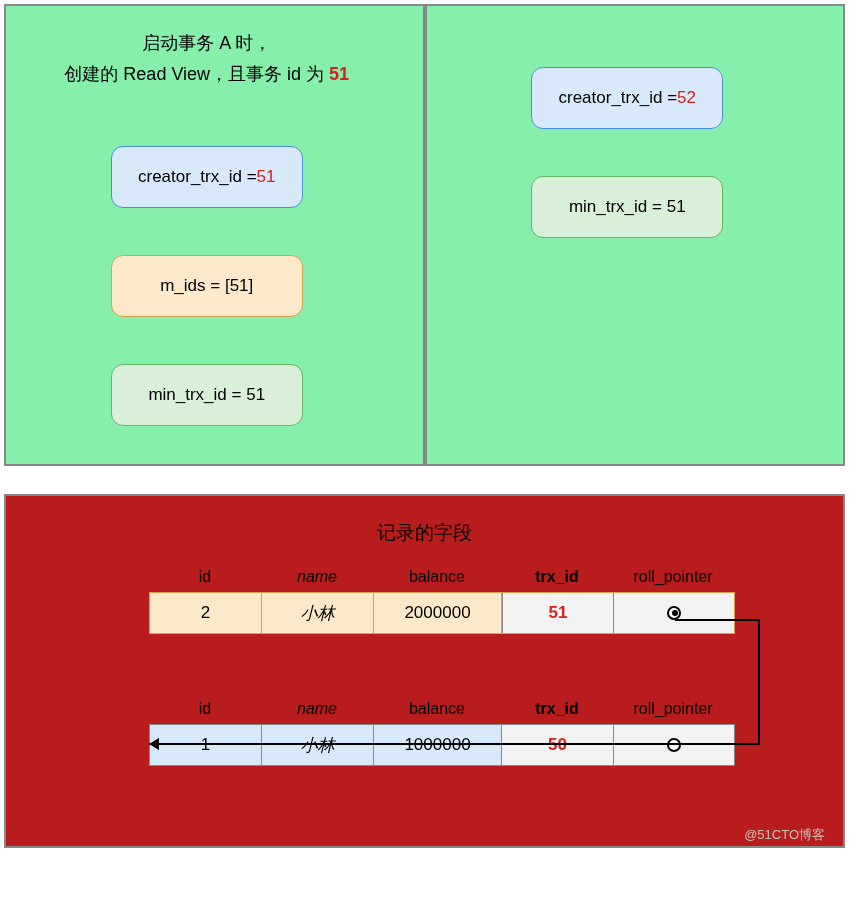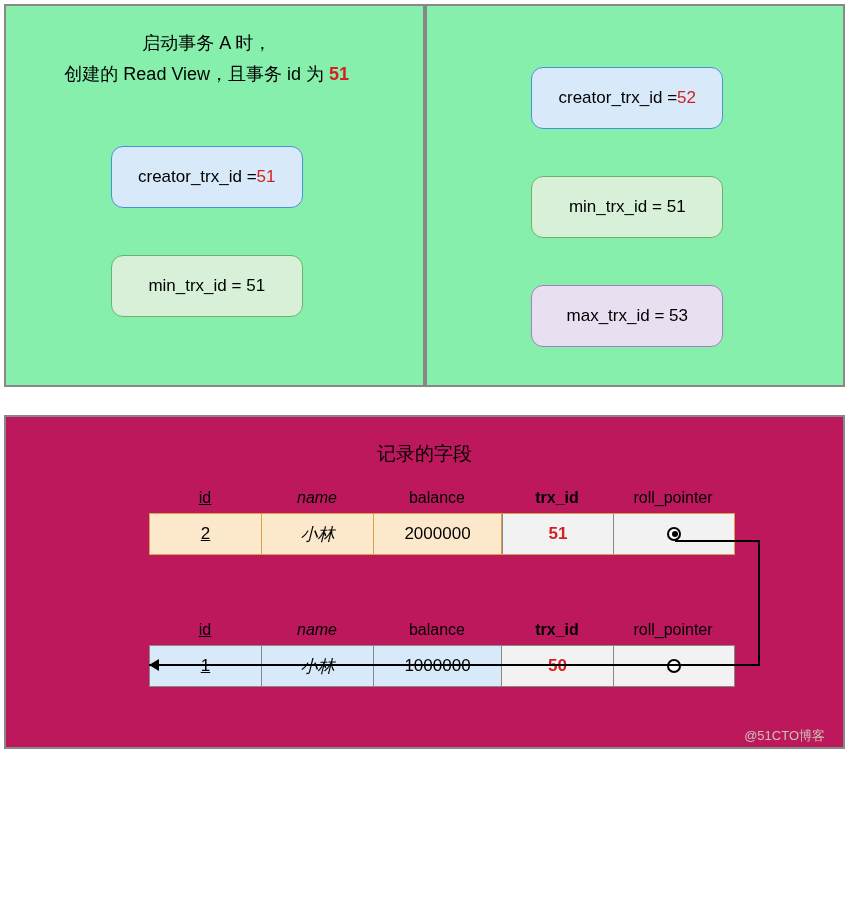--- a/index.html
+++ b/index.html
@@ -46,23 +46,23 @@
       border: 1.5px solid;
       margin-top: 39px;
     }
     .blue { background: #d8e9fa; border-color: #4a90d9; }
     .orange { background: #fce8ca; border-color: #d99f4a; }
     .green { background: #d8f0d8; border-color: #6ab36a; }
     .purple { background: #e8dff0; border-color: #a080c0; }
     .highlight-val { color: #d32020; }
     
     .bottom-panel {
-      background: #be185d;
+      background: #b91c1c;
       border: 2px solid #888;
-      padding: 24px 18px 8px 18px;
+      padding: 24px 18px 28px 18px;
       position: relative;
     }
     .bottom-title {
       text-align: center;
       font-size: 19px;
       margin-bottom: 22px;
     }
     .records-area {
       position: relative;
       height: 250px;
@@ -104,51 +104,51 @@
       width: 14px; height: 14px; border: 2px solid #000; border-radius: 50%; background: #fff;
     }
     svg.arrow { position: absolute; overflow: visible; }
     .watermark {
       position: absolute;
       right: 18px;
       bottom: 2px;
       color: #c8c3b8;
       font-size: 13px;
     }
-    .w1 { width: 112px; text-decoration: underline; }
+    .w1 { width: 112px; }
     .w2 { width: 112px; font-style: italic; }
     .w3 { width: 128px; }
     .w4 { width: 112px; font-weight: bold; }
     .w5 { width: 120px; }
   </style>
 </head>
 <body>
 
 <div class="top-section">
   <div class="panel">
     <div class="panel-title">
       <span>启动事务 A 时，</span><br>
       <span>创建的 Read View，且事务 id 为 </span><span class="highlight">51</span>
     </div>
     <div class="stack">
       <div class="stack-item blue">
           <span>creator_trx_id = </span>
           <span class="highlight-val">51</span>
         </div>
+      <div class="stack-item orange">m_ids = [51]</div>
       <div class="stack-item green">min_trx_id = 51</div>
     </div>
   </div>
   <div class="panel">
     <div class="stack">
       <div class="stack-item blue">
           <span>creator_trx_id = </span>
           <span class="highlight-val">52</span>
         </div>
       <div class="stack-item green">min_trx_id = 51</div>
-      <div class="stack-item purple">max_trx_id = 53</div>
     </div>
   </div>
 </div>
 
 <div class="bottom-panel">
   <div class="bottom-title">记录的字段</div>
   <div class="records-area">
 
     <div class="record-header" style="left:125px; top:0px;">
       <div class="hcell w1">id</div>

